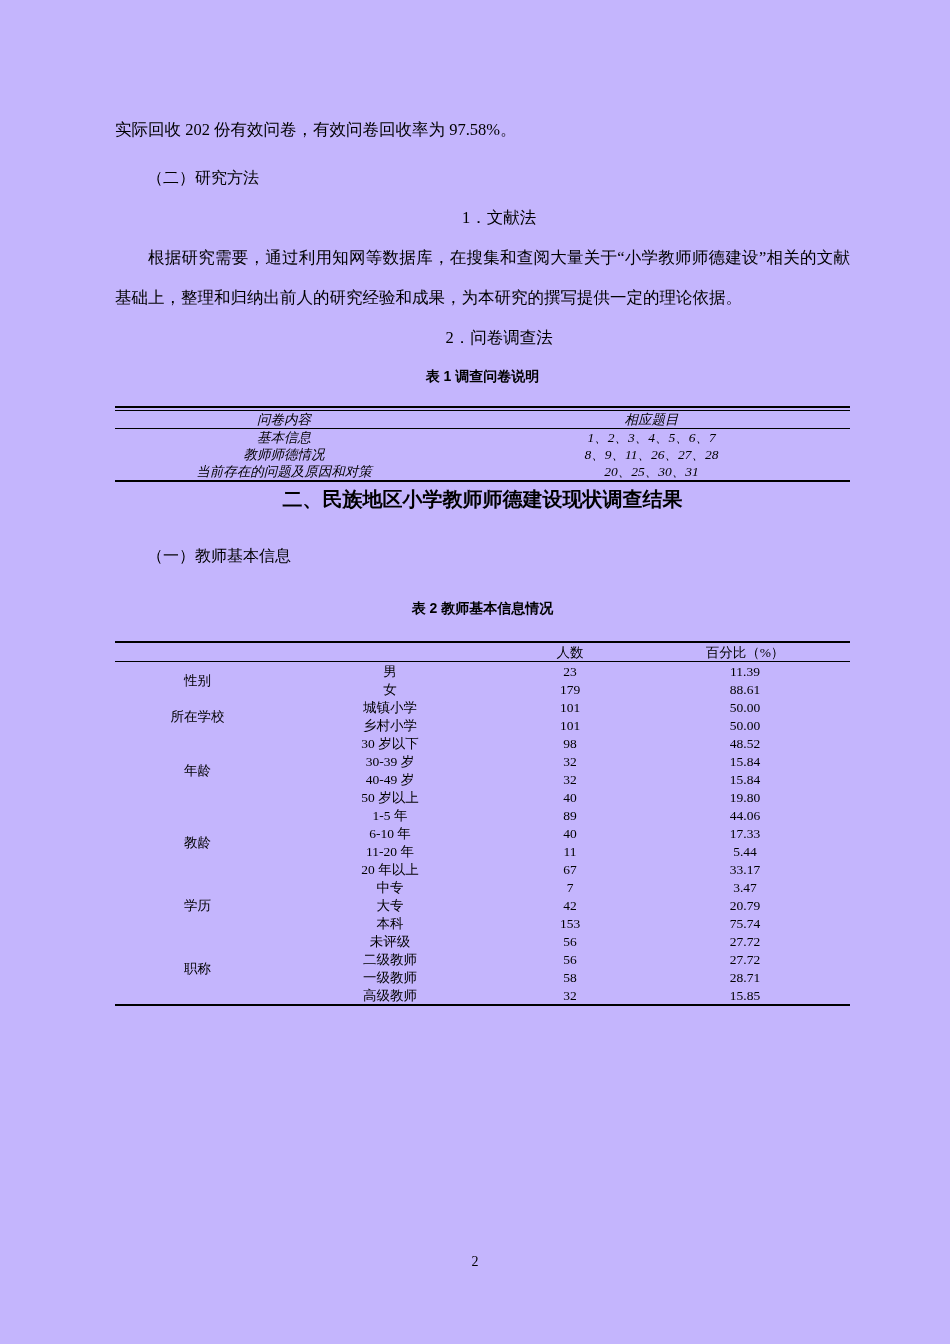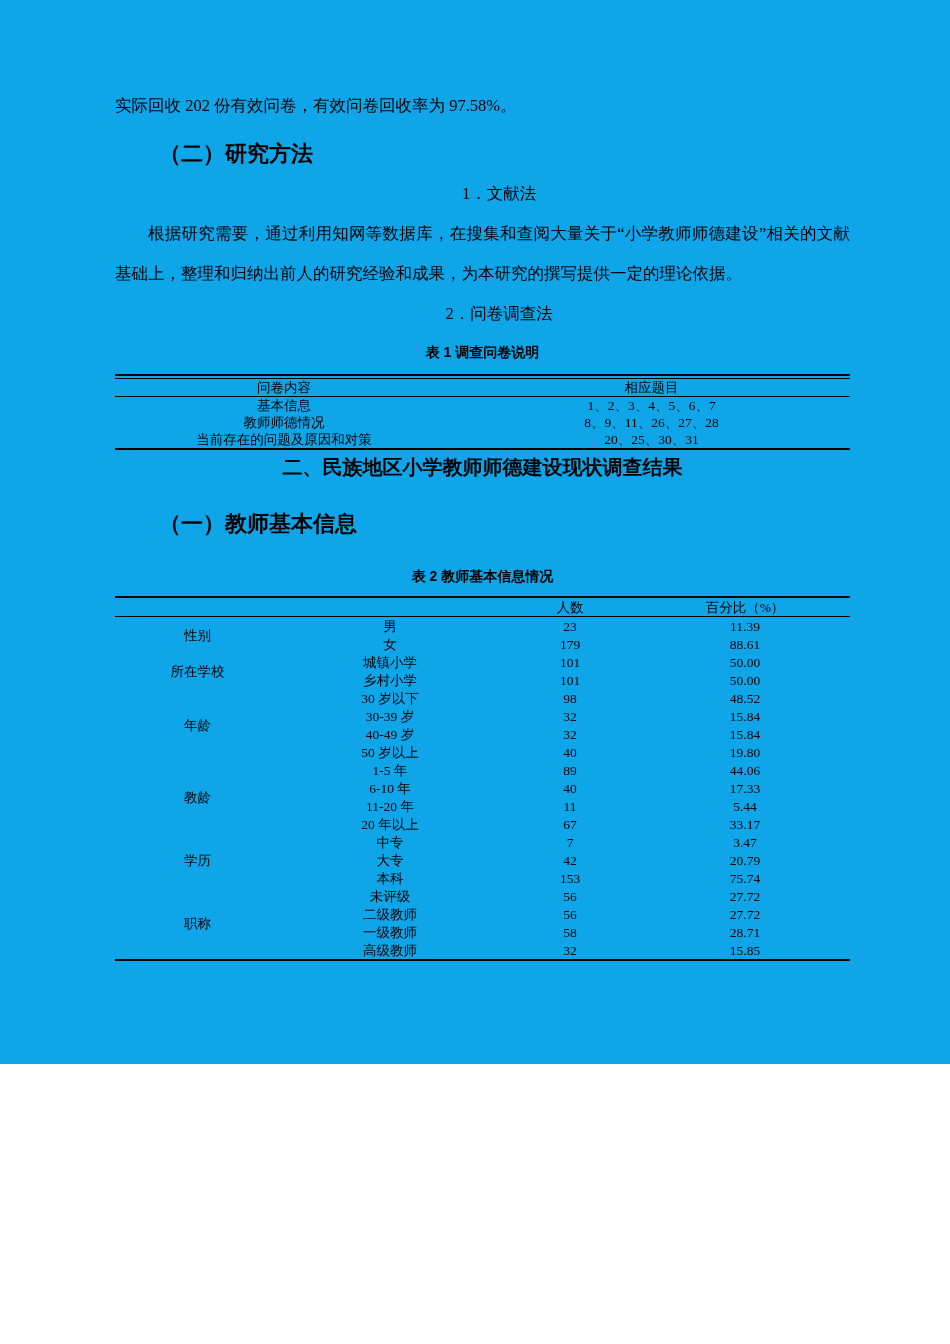--- a/index.html
+++ b/index.html
@@ -1,53 +1,53 @@
 <!DOCTYPE html>
 <html><head>
 <meta charset="utf-8">
 <style>
   * { margin:0; padding:0; box-sizing:border-box; }
   html, body { background:#ffffff; }
   .page {
-    width:950px; height:1064px; position:relative; overflow:hidden;
-    background:#0ea5e9; color:#000;
-    padding:86px 100px 0 115px;
+    width:950px; height:1344px; position:relative; overflow:hidden;
+    background:#c4b5fd; color:#000;
+    padding:110px 100px 0 115px;
     font-family:"Liberation Serif","DejaVu Serif",serif;
   }
   .body-text { font-size:16.5px; line-height:40px; text-align:justify; }
   .indent { text-indent:2em; }
   .sub-heading {
-    font-size:22px; line-height:40px; text-indent:2em;
-    font-weight:bold; font-family:"Liberation Sans","DejaVu Sans",sans-serif;
+    font-size:16px; line-height:40px; text-indent:2em;
+    font-weight:normal; font-family:"Liberation Sans","DejaVu Sans",sans-serif;
   }
   .sub-heading.mt { margin-top:8px; }
   .method-title { font-size:16.5px; line-height:40px; text-indent:2em;text-align:center; }
   .table-caption {
     font-size:14px; line-height:20px; text-align:center; font-weight:bold;
     font-family:"Liberation Sans","DejaVu Sans",sans-serif; margin-top:8px;
   }
   .section-title {
     font-size:20px; line-height:34px; text-align:center; font-weight:bold;
     font-family:"Liberation Sans","DejaVu Sans",sans-serif; margin-top:0;
   }
   .heading-basic { margin-top:20px; }
   .caption2 { margin-top:22px; }
 
   
-  .t1wrap { border-top:2px solid #000; margin-top:12px; }
+  .t1wrap { border-top:2px solid #000; margin-top:20px;font-style:italic; }
   table { border-collapse:collapse; width:100%; table-layout:fixed; }
   .table1 { margin-top:2px; border-top:1px solid #000; border-bottom:2px solid #000; font-size:13.5px; }
   .table1 th, .table1 td {
     font-weight:normal; text-align:center; line-height:16px; padding:0.5px 4px;
     white-space:nowrap; overflow:hidden;
   }
   .table1 thead tr { border-bottom:1px solid #000; }
 
   
-  .table2 { margin-top:10px; border-top:2px solid #000; border-bottom:2px solid #000; font-size:13.5px; }
+  .table2 { margin-top:23px; border-top:2px solid #000; border-bottom:2px solid #000; font-size:13.5px; }
   .table2 th, .table2 td {
     font-weight:normal; text-align:center; line-height:17px; padding:0.5px 4px;
     white-space:nowrap; overflow:hidden; vertical-align:middle;
   }
   .table2 thead tr { border-bottom:1px solid #000; }
   .table2 td.cat { text-align:center; }
 
   .page-number {
     position:absolute; top:1252px; left:0; width:950px;
     text-align:center; font-size:14px; line-height:20px;

